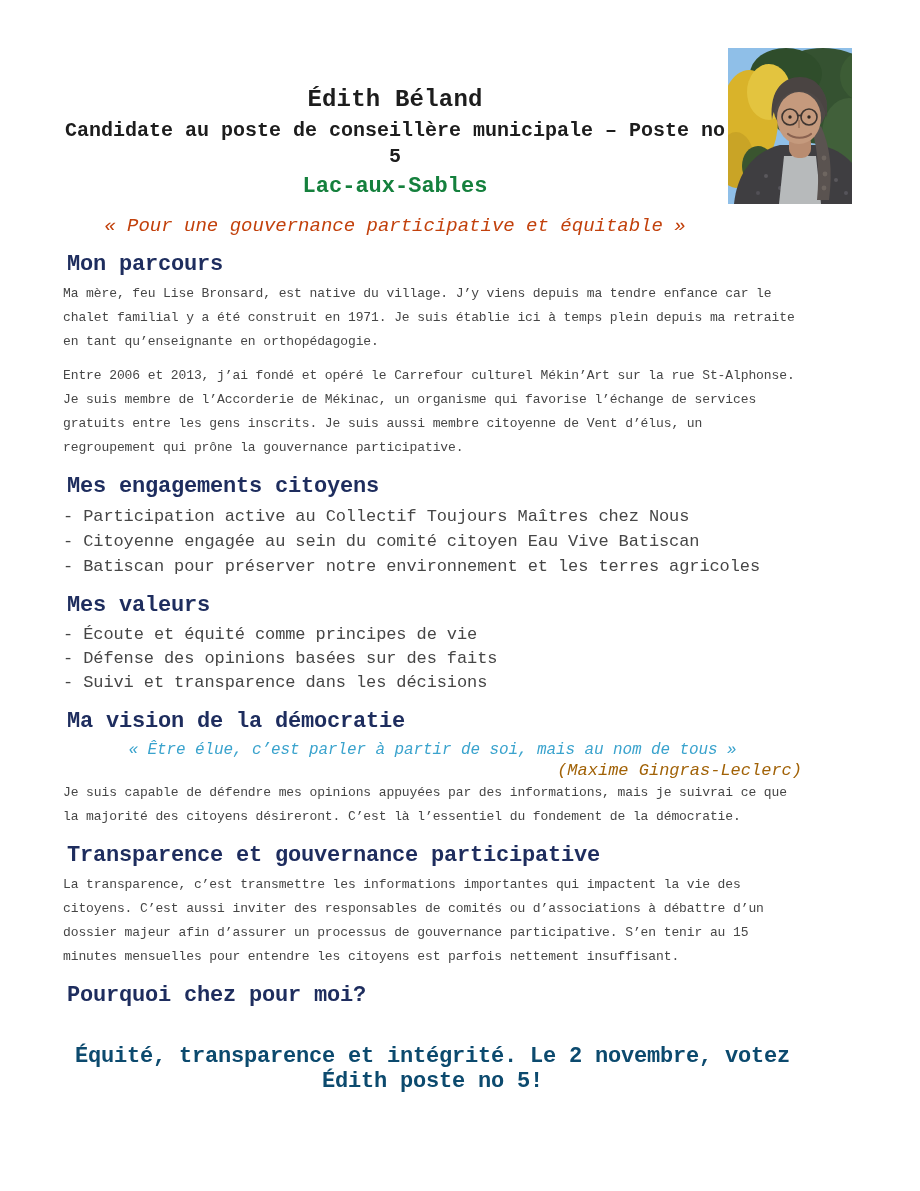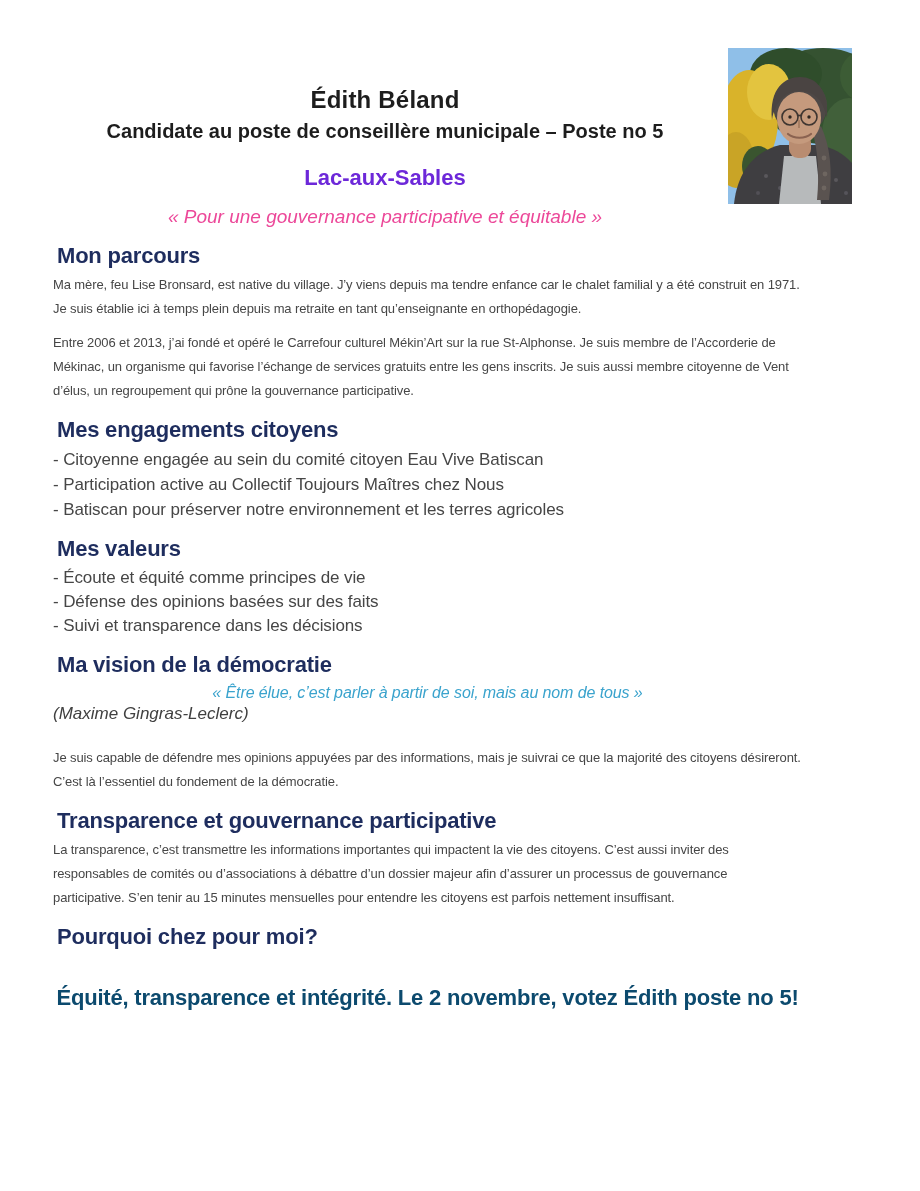--- a/index.html
+++ b/index.html
@@ -2,31 +2,32 @@
 <html><head>
 <meta charset="utf-8">
 <style>
   * { margin:0; padding:0; box-sizing:border-box; }
   html,body { background:#ffffff; }
   .page {
     position:relative;
     width:852px; height:1191px;
     background:#ffffff;
     overflow:hidden;
-    font-family:Liberation Sans, sans-serif;
+    font-family:Liberation Mono, monospace;
     color:#464646;
+    padding-left:10px;
   }
   .content { padding:86px 50px 0 53px; }
 
   
   .header-block { width:664px; text-align:center; }
   .title   { font-size:24px; line-height:27px; font-weight:bold; color:#1d1d1d; letter-spacing:.2px; }
   .subtitle{ font-size:20px; line-height:26px; margin-top:5px; font-weight:bold; color:#1d1d1d; }
-  .city    { font-size:22px; line-height:27px; margin-top:20px; font-weight:bold; color:#6d28d9; }
-  .slogan  { font-size:19px; line-height:24px; margin-top:14px; font-style:italic; color:#ec4899; }
+  .city    { font-size:22px; line-height:27px; margin-top:3px; font-weight:bold; color:#15803d; }
+  .slogan  { font-size:19px; line-height:24px; margin-top:14px; font-style:italic; color:#c2410c; }
 
   
   .photo { position:absolute; left:728px; top:48px; width:144px; height:156px; }
   .photo svg { display:block; }
 
   
   .section-heading {
     font-size:22px; line-height:25px; font-weight:bold;
     color:#1e2d5e; letter-spacing:-.2px;
     margin:14px 4px 5px;
@@ -37,22 +38,22 @@
   }
   .plain-list { margin:0 0 10px; }
   .plain-list .list-item { font-size:17px; line-height:25px; color:#464646; letter-spacing:-.1px; }
   .plain-list.tight .list-item { line-height:24px; }
 
   .quote-line {
     text-align:center; font-size:16px; line-height:22px;
     font-style:italic; color:#3aa3cd; letter-spacing:-.1px;
   }
   .quote-attr {
-    text-align:left; font-size:17px; line-height:20px;
-    font-style:italic; color:#404040; margin-bottom:22px;
+    text-align:right; font-size:17px; line-height:20px;
+    font-style:italic; color:#a16207; margin-bottom:0;
   }
 
   .cta-banner {
     text-align:center; font-size:22px; font-weight:bold;
     color:#0c4a6e; letter-spacing:-.2px; margin-top:36px;
   }
 </style>
 </head>
 <body>
 
@@ -114,22 +115,22 @@
 
     <div>
       <div class="section-heading">Mon parcours</div>
       <p class="body-par">Ma mère, feu Lise Bronsard, est native du village. J’y viens depuis ma tendre enfance car le chalet familial y a été construit en 1971. Je suis établie ici à temps plein depuis ma retraite en tant qu’enseignante en orthopédagogie.</p>
       <p class="body-par">Entre 2006 et 2013, j’ai fondé et opéré le Carrefour culturel Mékin’Art sur la rue St-Alphonse. Je suis membre de l’Accorderie de Mékinac, un organisme qui favorise l’échange de services gratuits entre les gens inscrits. Je suis aussi membre citoyenne de Vent d’élus, un regroupement qui prône la gouvernance participative.</p>
     </div>
 
     <div>
       <div class="section-heading">Mes engagements citoyens</div>
       <div class="plain-list">
+        <div class="list-item">- Participation active au Collectif Toujours Maîtres chez Nous</div>
         <div class="list-item">- Citoyenne engagée au sein du comité citoyen Eau Vive Batiscan</div>
-        <div class="list-item">- Participation active au Collectif Toujours Maîtres chez Nous</div>
         <div class="list-item">- Batiscan pour préserver notre environnement et les terres agricoles</div>
       </div>
     </div>
 
     <div>
       <div class="section-heading">Mes valeurs</div>
       <div class="plain-list tight">
         <div class="list-item">- Écoute et équité comme principes de vie</div>
         <div class="list-item">- Défense des opinions basées sur des faits</div>
         <div class="list-item">- Suivi et transparence dans les décisions</div>

